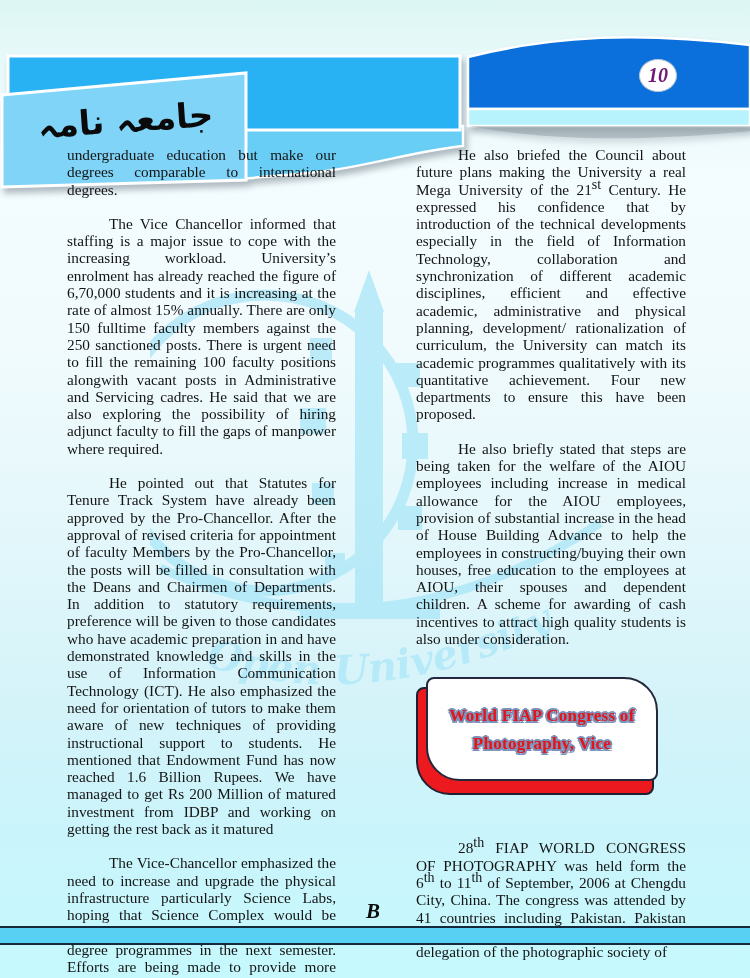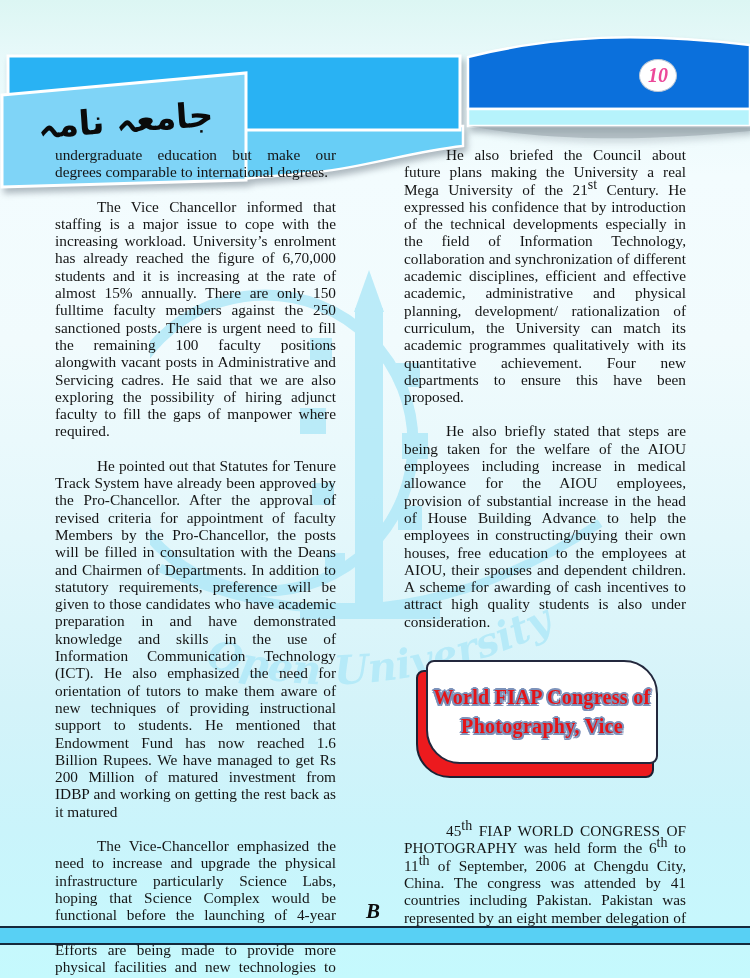--- a/index.html
+++ b/index.html
@@ -24,51 +24,51 @@
     font-family:"DejaVu Sans", sans-serif;
     font-weight:bold;font-size:34px;color:#0a0a0a;
     transform:rotate(-4deg);
     direction:rtl;
   }
   .page-badge{
     position:absolute;left:639px;top:59px;width:36px;height:31px;
     background:#ffffff;border:1px solid #b9c6d6;border-radius:50%;
     display:flex;align-items:center;justify-content:center;
     font-family:"Liberation Serif", serif;
-    font-style:italic;font-weight:bold;font-size:20px;color:#ec4899;
+    font-style:italic;font-weight:bold;font-size:20px;color:#701a75;
   }
   
   .watermark{position:absolute;left:150px;top:268px;width:460px;height:450px;opacity:.8;}
   
   .col{
     position:absolute;top:146px;
     font-size:15.3px;line-height:17.3px;
     text-align:justify;
   }
   .col-left{left:55px;width:281px;}
   .col-right{left:404px;width:282px;}
-  .col p{margin:0 0 17px 0;text-indent:42px;}
+  .col p{margin:0 0 17px 12px;text-indent:42px;}
   .col p.noindent{text-indent:0;}
   sup{font-size:14px;line-height:0;vertical-align:super;}
   
   .fiap-wrap{position:relative;width:252px;height:126px;margin:30px 0 36px 12px;text-indent:0;}
   .fiap-red{
     position:absolute;left:0;top:10px;width:234px;height:104px;
     background:#ec1a1e;border:2px solid #1c2033;
     border-radius:8px 34px 8px 34px;
   }
   .fiap-white{
     position:absolute;left:10px;top:0;width:228px;height:100px;
     background:#ffffff;border:2px solid #23283d;
     border-radius:8px 34px 8px 34px;
     display:flex;flex-direction:column;align-items:center;justify-content:center;
     gap:11px;
   }
   .fiap-line{
-    font-weight:bold;font-size:20px;color:#e61317;letter-spacing:.3px;
+    font-weight:bold;font-size:17px;color:#e61317;letter-spacing:.3px;
     text-shadow:-1.5px -1.5px 0 #7d92ba, 1.5px -1.5px 0 #7d92ba,
                 -1.5px 1.5px 0 #7d92ba, 1.5px 1.5px 0 #7d92ba,
                  0 2px 0 #7d92ba, 2px 0 0 #7d92ba, 0 -2px 0 #7d92ba, -2px 0 0 #7d92ba;
   }
   
   .section-mark{
     position:absolute;left:358px;top:899px;width:30px;
     font-weight:bold;font-style:italic;font-size:21px;color:#0c0c0c;
     text-align:center;
   }
@@ -139,20 +139,20 @@
     <p>He also briefly stated that steps are being taken for the welfare of the AIOU employees including increase in medical allowance for the AIOU employees, provision of substantial increase in the head of House Building Advance to help the employees in constructing/buying their own houses, free education to the employees at AIOU, their spouses and dependent children. A scheme for awarding of cash incentives to attract high quality students is also under consideration.</p>
 
     <div class="fiap-wrap">
       <div class="fiap-red"></div>
       <div class="fiap-white">
         <div class="fiap-line">World FIAP Congress of</div>
         <div class="fiap-line">Photography, Vice</div>
       </div>
     </div>
 
-    <p><span>45</span><sup>th</sup><span> FIAP WORLD CONGRESS OF PHOTOGRAPHY was held form the 6</span><sup>th</sup><span> to 11</span><sup>th</sup><span> of September, 2006 at Chengdu City, China. The congress was attended by 41 countries including Pakistan.  Pakistan was represented by an eight member delegation of the photographic society of</span></p>
+    <p><span>28</span><sup>th</sup><span> FIAP WORLD CONGRESS OF PHOTOGRAPHY was held form the 6</span><sup>th</sup><span> to 11</span><sup>th</sup><span> of September, 2006 at Chengdu City, China. The congress was attended by 41 countries including Pakistan.  Pakistan was represented by an eight member delegation of the photographic society of</span></p>
   </div>
 
   <div class="section-mark">B</div>
 
   <div class="footer-band"></div>
 
 </div>
 
 </body></html>

